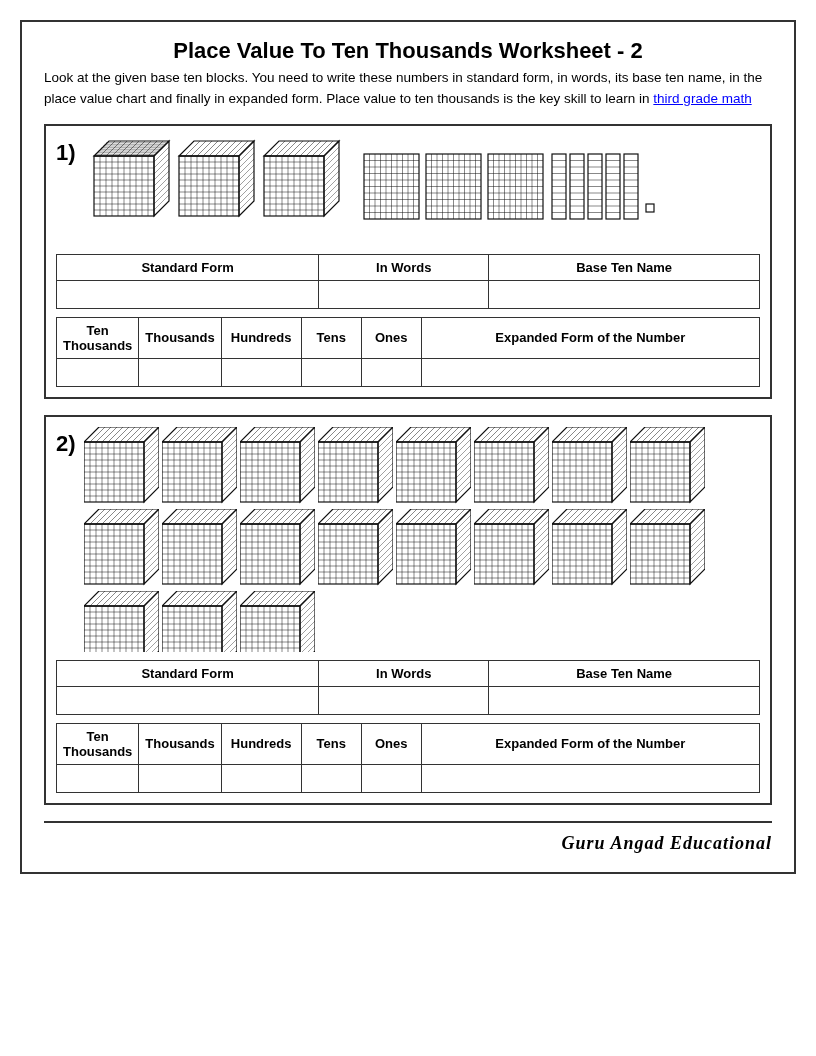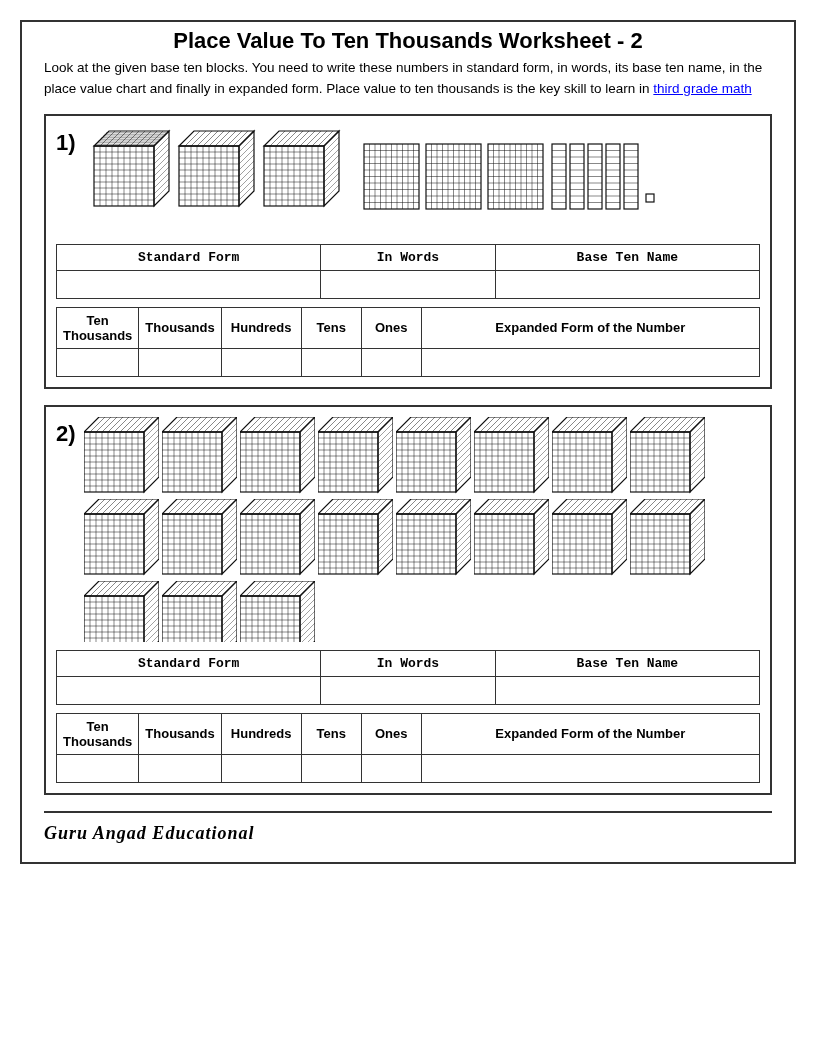--- a/index.html
+++ b/index.html
@@ -9,21 +9,21 @@
       background: #fff;
       font-family: Arial, sans-serif;
       display: flex;
       align-items: flex-start;
       justify-content: center;
       padding: 20px;
     }
     .page {
       width: 776px;
       border: 2px solid #333;
-      padding: 6px 22px 12px 22px;
+      padding: 16px 22px 12px 22px;
       background: #fff;
     }
     .title {
       text-align: center;
       font-size: 22px;
       font-weight: bold;
       margin-bottom: 4px;
     }
     .subtitle {
       text-align: center;
@@ -63,27 +63,26 @@
       vertical-align: middle;
     }
     table th {
       font-weight: bold;
       background: #fff;
     }
     table td {
       height: 28px;
     }
     .table-first {
-      font-family: Liberation Mono, monospace;
     }
 
     
     .footer {
       border-top: 2px solid #333;
-      text-align: left;
+      text-align: right;
       padding: 10px 0 6px 0;
       font-family: 'Georgia', serif;
       font-size: 18px;
       font-weight: bold;
       letter-spacing: 1px;
       margin-top: 6px;
       font-style: italic;
     }
 
     

